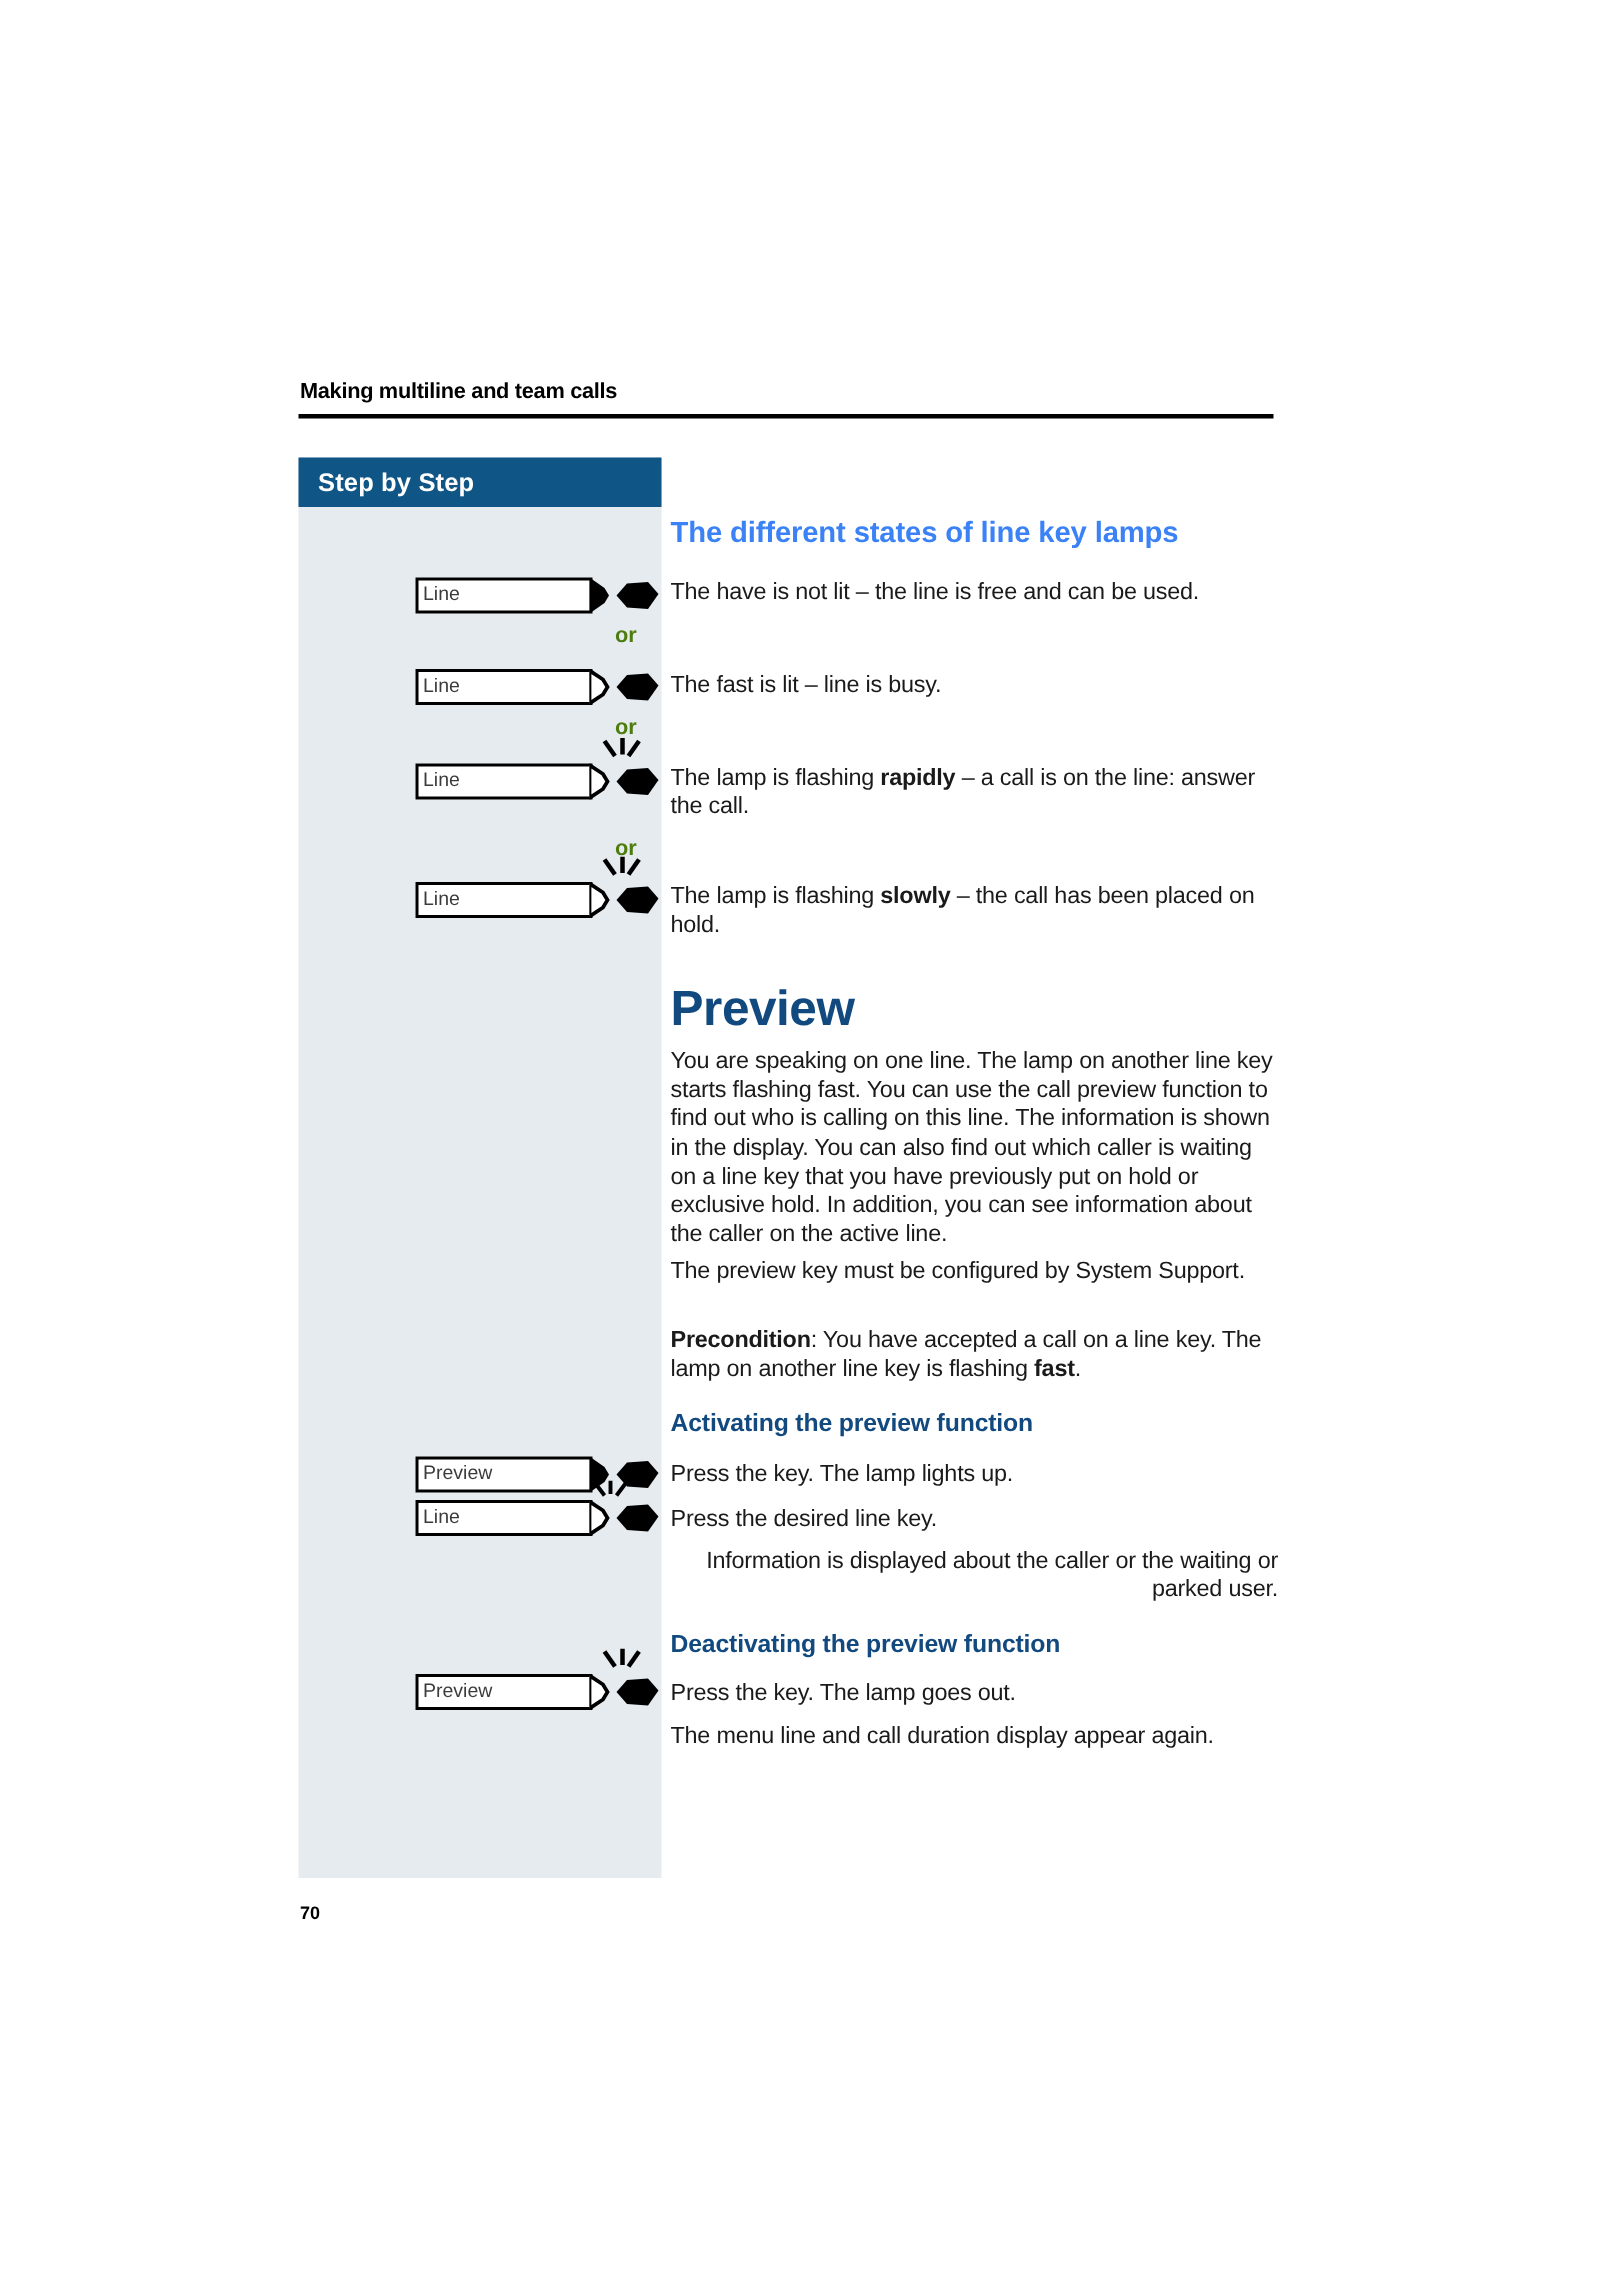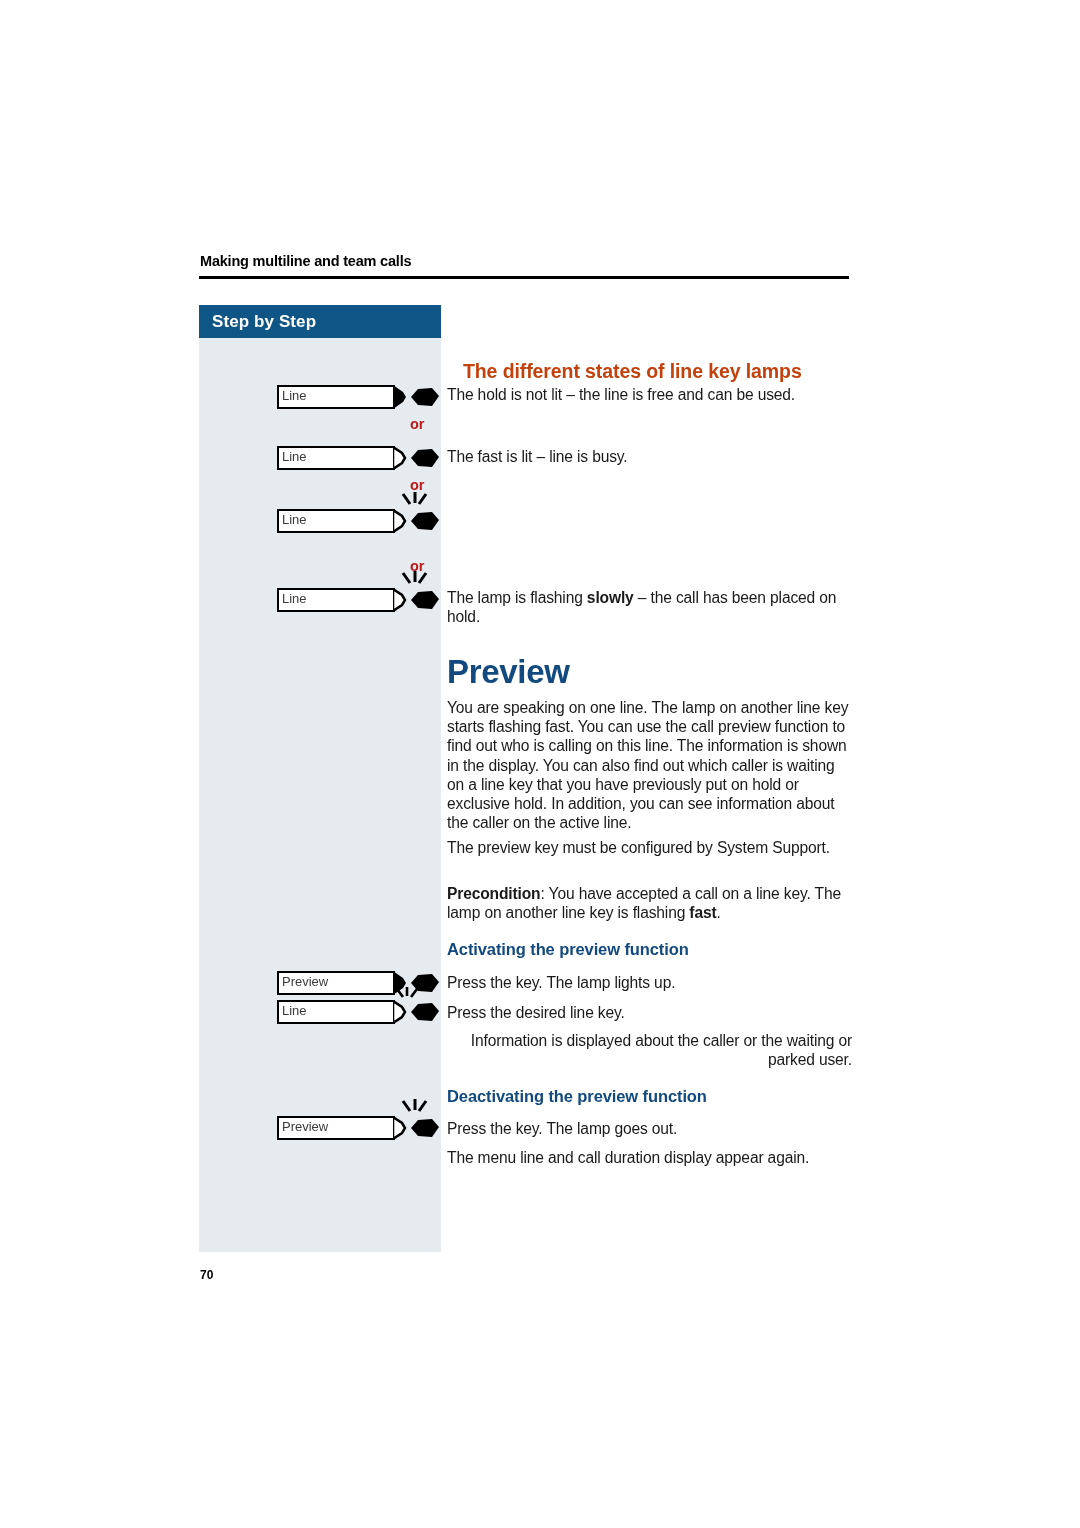--- a/index.html
+++ b/index.html
@@ -120,34 +120,34 @@
     top: -17px;
     width: 30px;
     height: 18px;
   }
   .flash svg { display: block; }
 
   .or-label {
     position: absolute;
     font-size: 14.5px;
     font-weight: bold;
-    color: #b91c1c;
+    color: #4d7c0f;
   }
 
   
   .col {
     position: absolute;
     left: 447px;
     width: 405px;
   }
   h2.section-title {
-    margin: 16px;
+    margin: 0;
     font-size: 19.5px;
     font-weight: bold;
-    color: #c2410c;
+    color: #3b82f6;
     letter-spacing: -0.1px;
   }
   h1.chapter-title {
     margin: 0;
     font-size: 33px;
     font-weight: bold;
     color: #12497e;
     letter-spacing: -0.3px;
   }
   h3.sub-title {
@@ -322,27 +322,30 @@
     <div class="lamp">
       <svg width="32" height="22" viewBox="0 0 32 22">
           <path d="M2 11 L9 3 L23 2 L30 10 L23 20 L9 19 Z" fill="#000"></path>
         </svg>
     </div>
   </div>
 
   <h2 class="col section-title" style="top:344px;">The different states of line key lamps</h2>
 
   <p class="col body" style="top:385px;">
-    <span>The hold is not lit </span><span>– the line is free and can be used.</span>
+    <span>The have is not lit </span><span>– the line is free and can be used.</span>
   </p>
 
   <p class="col body" style="top:447px;">
     <span>The fast is lit – line is busy.</span>
   </p>
 
+  <p class="col body" style="top:509px;">
+    <span>The lamp is flashing </span><b>rapidly</b><span> – a call is on the line: answer the call.</span>
+  </p>
 
   <p class="col body" style="top:588px;">
     <span>The lamp is flashing </span><b>slowly</b><span> – the call has been placed on hold.</span>
   </p>
 
   <h1 class="col chapter-title" style="top:653px;">Preview</h1>
 
   <p class="col body" style="top:698px;">You are speaking on one line. The lamp on another line key starts flashing fast. You can use the call preview function to find out who is calling on this line. The information is shown in the display. You can also find out which caller is waiting on a line key that you have previously put on hold or exclusive hold. In addition, you can see information about the caller on the active line.</p>
 
   <p class="col body" style="top:838px;">The preview key must be configured by System Support.</p>

